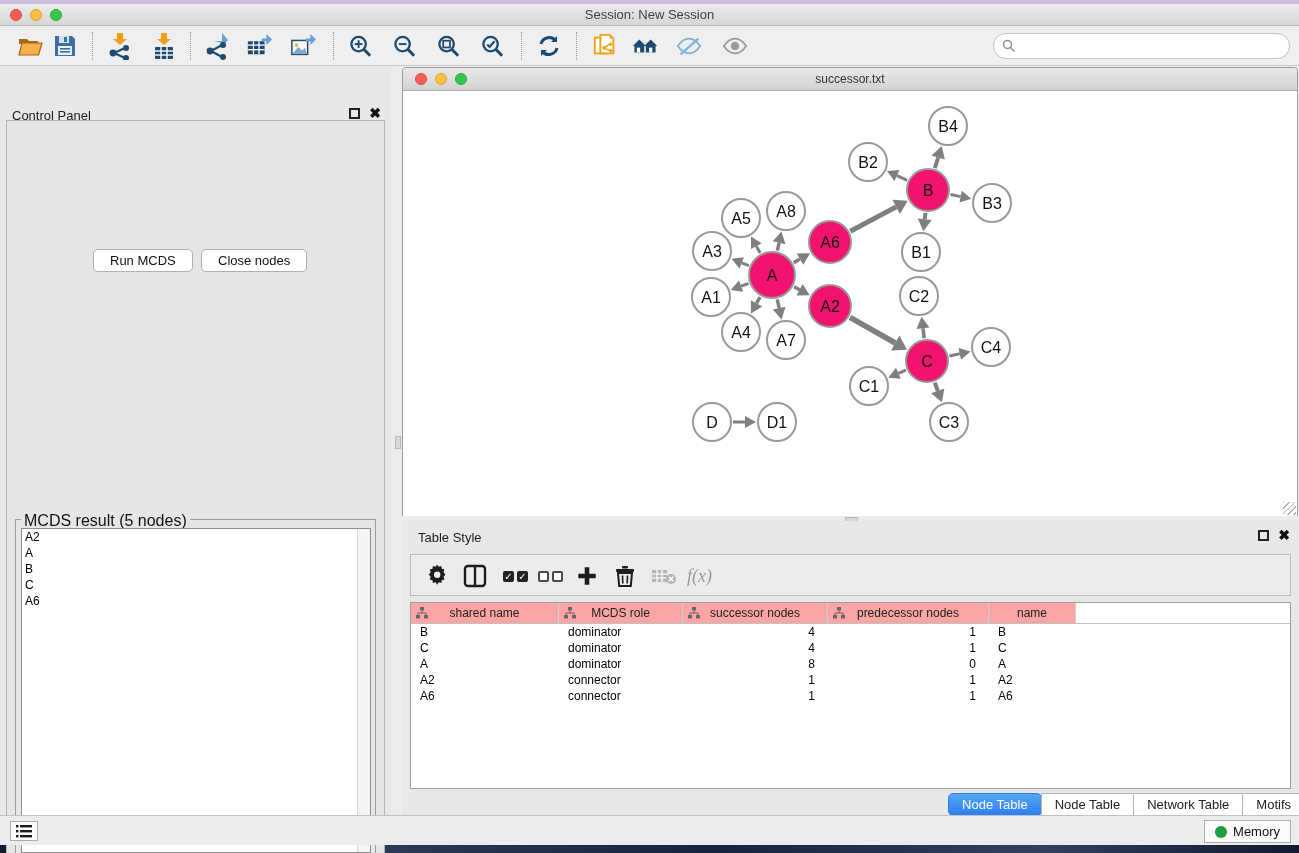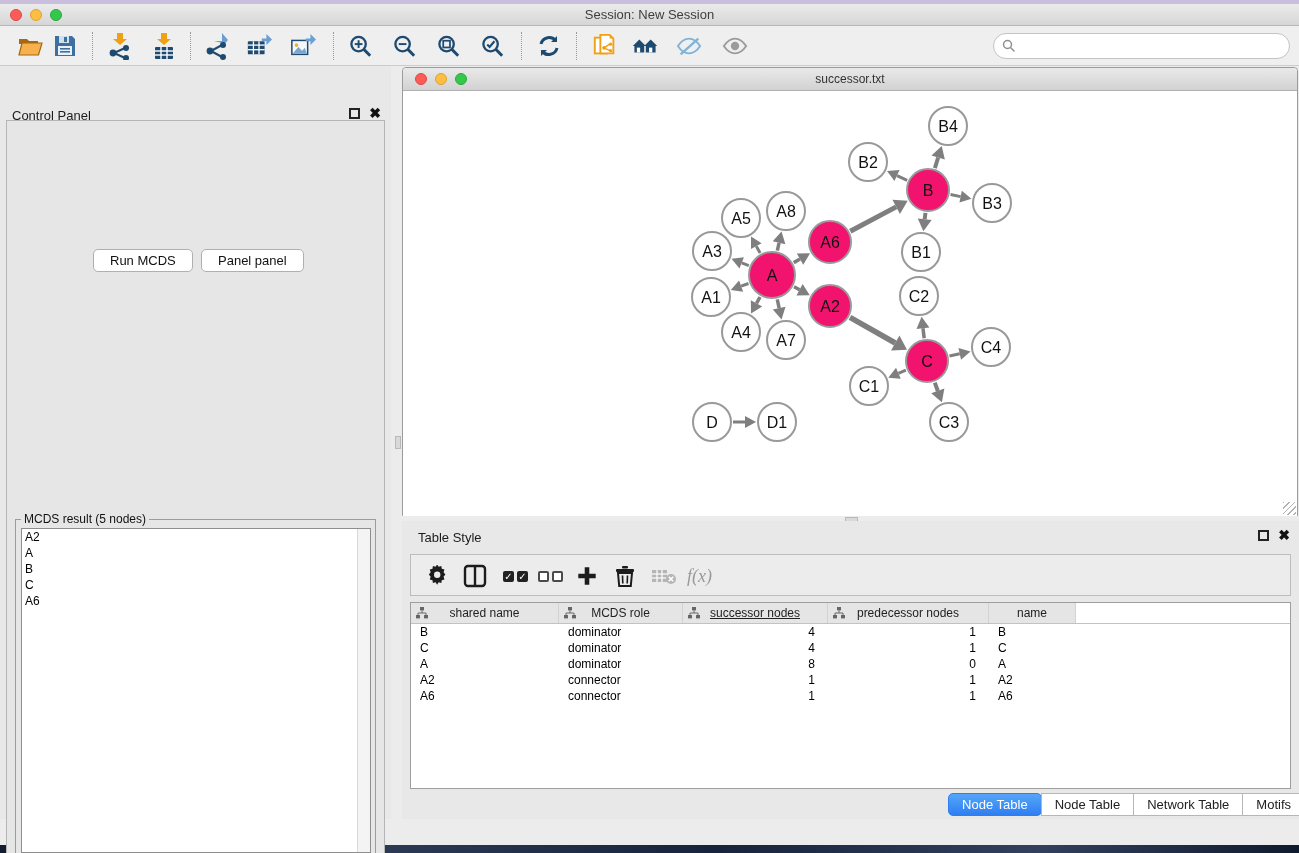--- a/index.html
+++ b/index.html
@@ -62,21 +62,21 @@
     border-bottom:5px solid #fff; }
   .dd-down { width:0; height:0; border-left:4px solid transparent; border-right:4px solid transparent;
     border-top:5px solid #fff; }
   .cp-btn { position:absolute; top:128px; height:23px; background:#fff; border:1px solid #b0b0b0;
     border-radius:5px; font-size:13px; color:#111; font-family:"Liberation Sans",sans-serif; padding:0 16px; }
   #run-btn { left:86px; }
   #closepanel-btn { left:194px; }
   #result-box { position:absolute; left:8px; top:398px; width:361px; height:340px;
     border:1px solid #9c9c9c; background:#e6e6e6; }
   #result-legend { position:absolute; left:5px; top:-8px; background:#e6e6e6; padding:0 3px;
-    font-size:12px; color:#111; }
+    font-size:16px; color:#111; }
   #result-list { position:absolute; left:5px; top:8px; width:350px; height:325px; background:#fff;
     border:1px solid #8e8e8e; overflow:hidden; }
   #result-track { position:absolute; right:0; top:0; width:13px; height:100%; background:#f4f4f4;
     border-left:1px solid #d8d8d8; }
   .mcds-item { font-size:12px; color:#000; line-height:16px; padding-left:3px; }
 
   
   .vsplit-thumb { position:absolute; left:395px; top:432px; width:6px; height:13px; background:#d9d9d9; border:1px solid #b9b9b9; }
   .hsplit-track { position:absolute; left:402px; top:513px; width:897px; height:6px; }
   .hsplit-thumb { position:absolute; left:443px; top:0; width:13px; height:6px; background:#d9d9d9; border:1px solid #b9b9b9; }
@@ -99,21 +99,21 @@
     background:#ececec; border:1px solid #bdbdbd; }
   .tpi { position:absolute; top:8px; height:26px; display:flex; align-items:center; justify-content:center; }
   .chk-pair { display:flex; gap:3px; }
   .chk { width:11px; height:11px; background:#222; border-radius:2px; color:#fff; font-size:10px;
     line-height:11px; text-align:center; }
   .unchk { width:11px; height:11px; background:#fff; border:2px solid #4a4a4a; border-radius:2px; }
   #fx-label { font-family:"Liberation Serif", serif; font-style:italic; font-size:18px; color:#9a9a9a; }
   #tp-table { position:absolute; left:8px; top:81px; width:881px; height:187px; background:#fff;
     border:1px solid #9e9e9e; overflow:hidden; }
   #tp-header { display:flex; height:21px; border-bottom:1px solid #c2c2c2; }
-  .th { background:#e5e5e5; border-right:1px solid #d2d2d2; display:flex; align-items:center;
+  .th { background:#fca5a5; border-right:1px solid #d2d2d2; display:flex; align-items:center;
     justify-content:center; gap:5px; font-size:12px; color:#222; position:relative; }
   .th .hicon { position:absolute; left:5px; top:4px; }
   .tr { display:flex; height:16px; }
   .td { font-size:12px; color:#000; line-height:16px; white-space:nowrap; overflow:hidden; }
   .td.l { text-align:left; padding-left:9px; }
   .td.r { text-align:right; padding-right:13px; }
   #tp-tabs { position:absolute; left:6px; top:272px; width:100%; display:flex; justify-content:flex-end; }
 
   
   #statusbar { position:absolute; left:0; top:811px; width:100%; height:30px;
@@ -307,21 +307,21 @@
   <div id="control-panel">
     <div id="cp-header">
       <span id="cp-title">Control Panel</span>
       <span class="panel-ctls">
         <span class="float-icon"></span>
         <span class="close-x">✖</span>
       </span>
     </div>
     <div id="cp-inner">
       <button class="cp-btn" id="run-btn">Run MCDS</button>
-      <button class="cp-btn" id="closepanel-btn">Panel panel</button>
+      <button class="cp-btn" id="closepanel-btn">Close nodes</button>
       <div id="result-box">
         <div id="result-legend">MCDS result (5 nodes)</div>
         <div id="result-list">
           <div id="result-track"></div>
         <div class="mcds-item">A2</div>
             <div class="mcds-item">A</div>
             <div class="mcds-item">B</div>
             <div class="mcds-item">C</div>
             <div class="mcds-item">A6</div>
           </div>
@@ -501,21 +501,21 @@
           </div>
           <div class="th" style="width: 124px;">
             <svg width="12" height="12" viewBox="0 0 12 12" class="hicon">
               <rect x="4" y="0" width="4" height="3.4" fill="#666"></rect>
               <rect x="0" y="8" width="4" height="3.4" fill="#666"></rect>
               <rect x="8" y="8" width="4" height="3.4" fill="#666"></rect>
               <path d="M6 3.4V6M2 8V6h8v2" fill="none" stroke="#666" stroke-width="1"></path>
             </svg>
             <span>MCDS role</span>
           </div>
-          <div class="th" style="width: 145px; text-decoration: underline;">
+          <div class="th" style="width: 145px;">
             <svg width="12" height="12" viewBox="0 0 12 12" class="hicon">
               <rect x="4" y="0" width="4" height="3.4" fill="#666"></rect>
               <rect x="0" y="8" width="4" height="3.4" fill="#666"></rect>
               <rect x="8" y="8" width="4" height="3.4" fill="#666"></rect>
               <path d="M6 3.4V6M2 8V6h8v2" fill="none" stroke="#666" stroke-width="1"></path>
             </svg>
             <span>successor nodes</span>
           </div>
           <div class="th" style="width: 161px;">
             <svg width="12" height="12" viewBox="0 0 12 12" class="hicon">
@@ -569,13 +569,31 @@
         </div>
     </div>
     <div id="tp-tabs">
         <div class="seg active">Node Table</div>
         <div class="seg">Node Table</div>
         <div class="seg">Network Table</div>
         <div class="seg">Motifs</div>
       </div>
   </div>
 
+  <div id="statusbar">
+    <div id="list-btn">
+      <svg width="16" height="13" viewBox="0 0 16 13">
+          <g fill="#1c1c1c">
+            <rect x="0" y="0" width="2.4" height="2.4"></rect>
+            <rect x="4" y="0" width="12" height="2.4"></rect>
+            <rect x="0" y="5" width="2.4" height="2.4"></rect>
+            <rect x="4" y="5" width="12" height="2.4"></rect>
+            <rect x="0" y="10" width="2.4" height="2.4"></rect>
+            <rect x="4" y="10" width="12" height="2.4"></rect>
+          </g>
+        </svg>
+    </div>
+    <div id="memory-btn">
+      <span id="memory-dot"></span>
+      <span>Memory</span>
+    </div>
+  </div>
 </div>
 
 </body></html>

